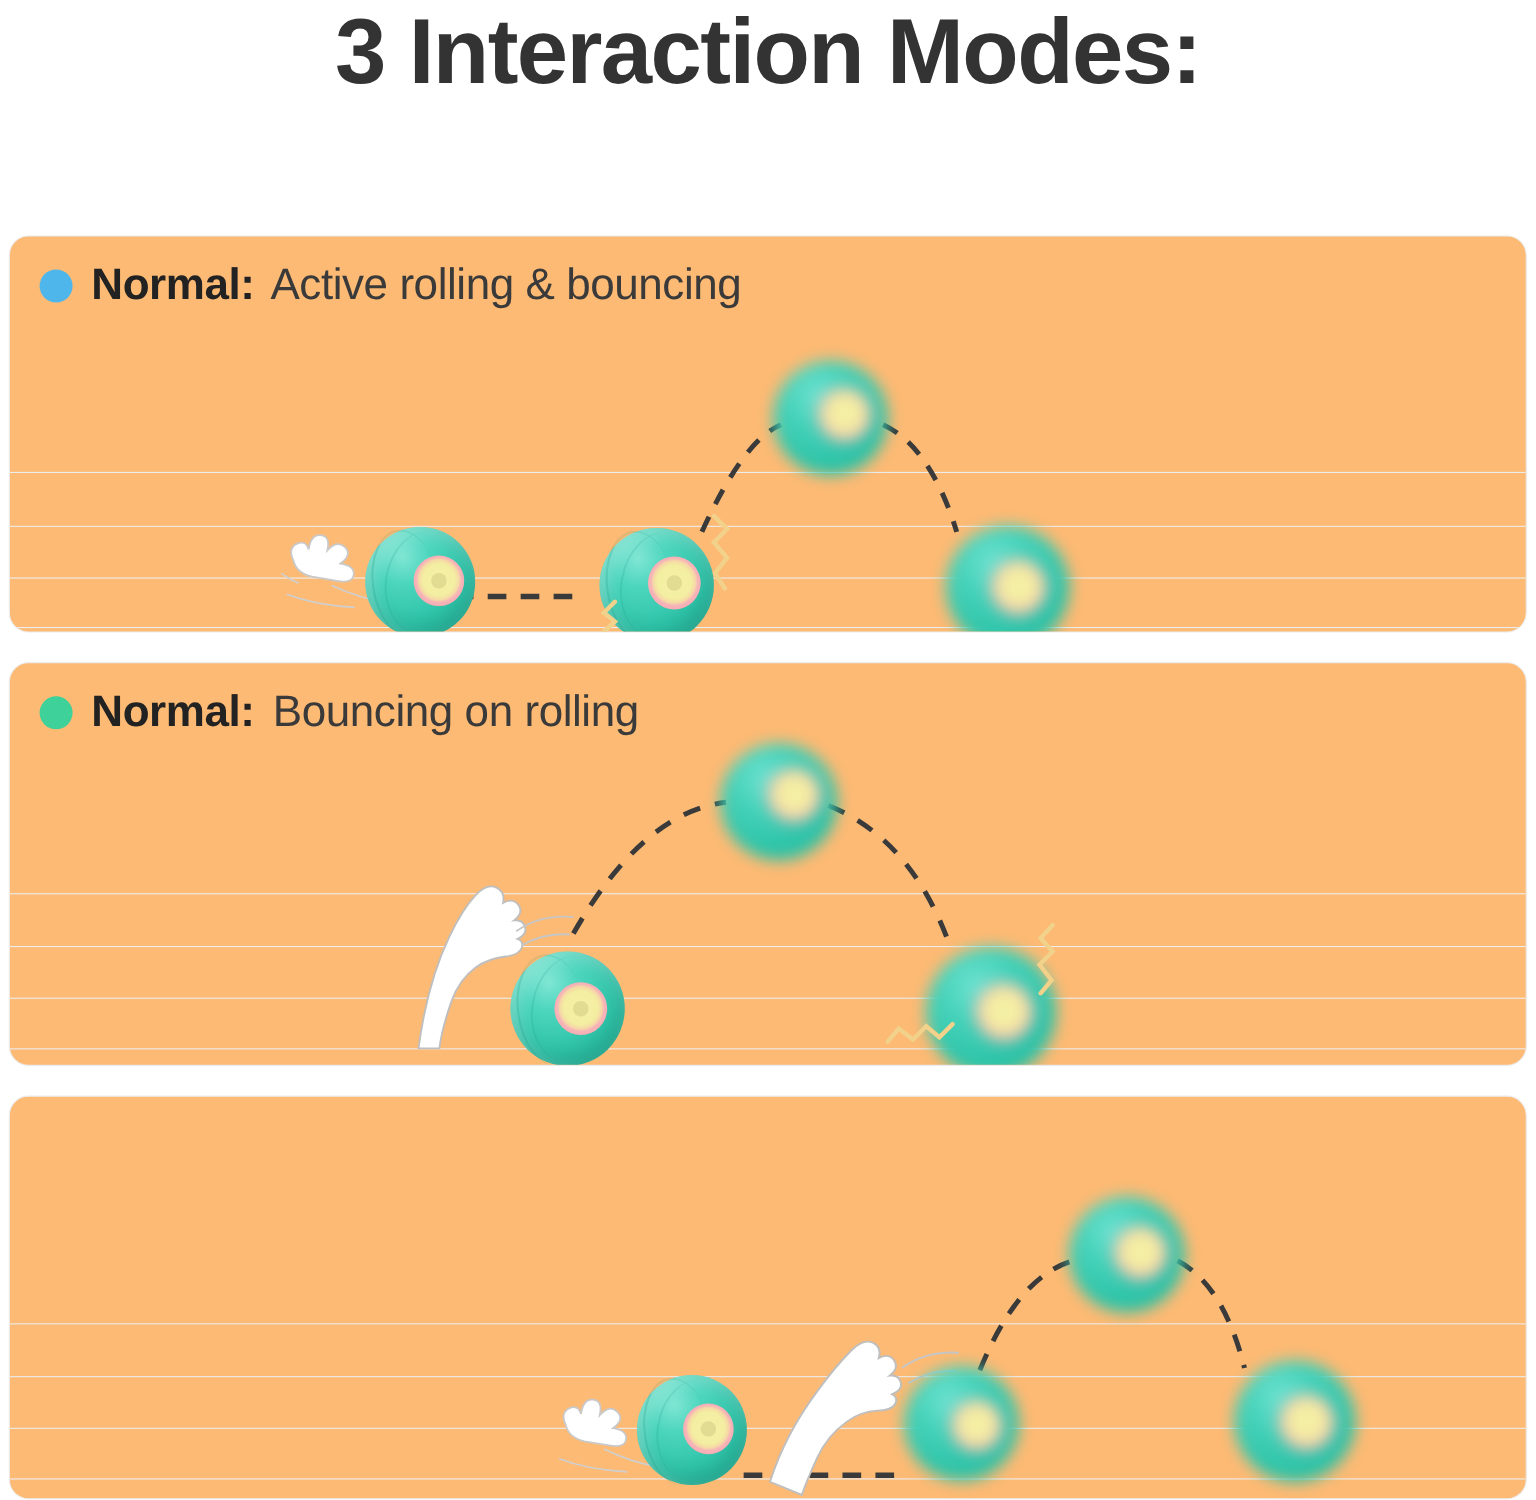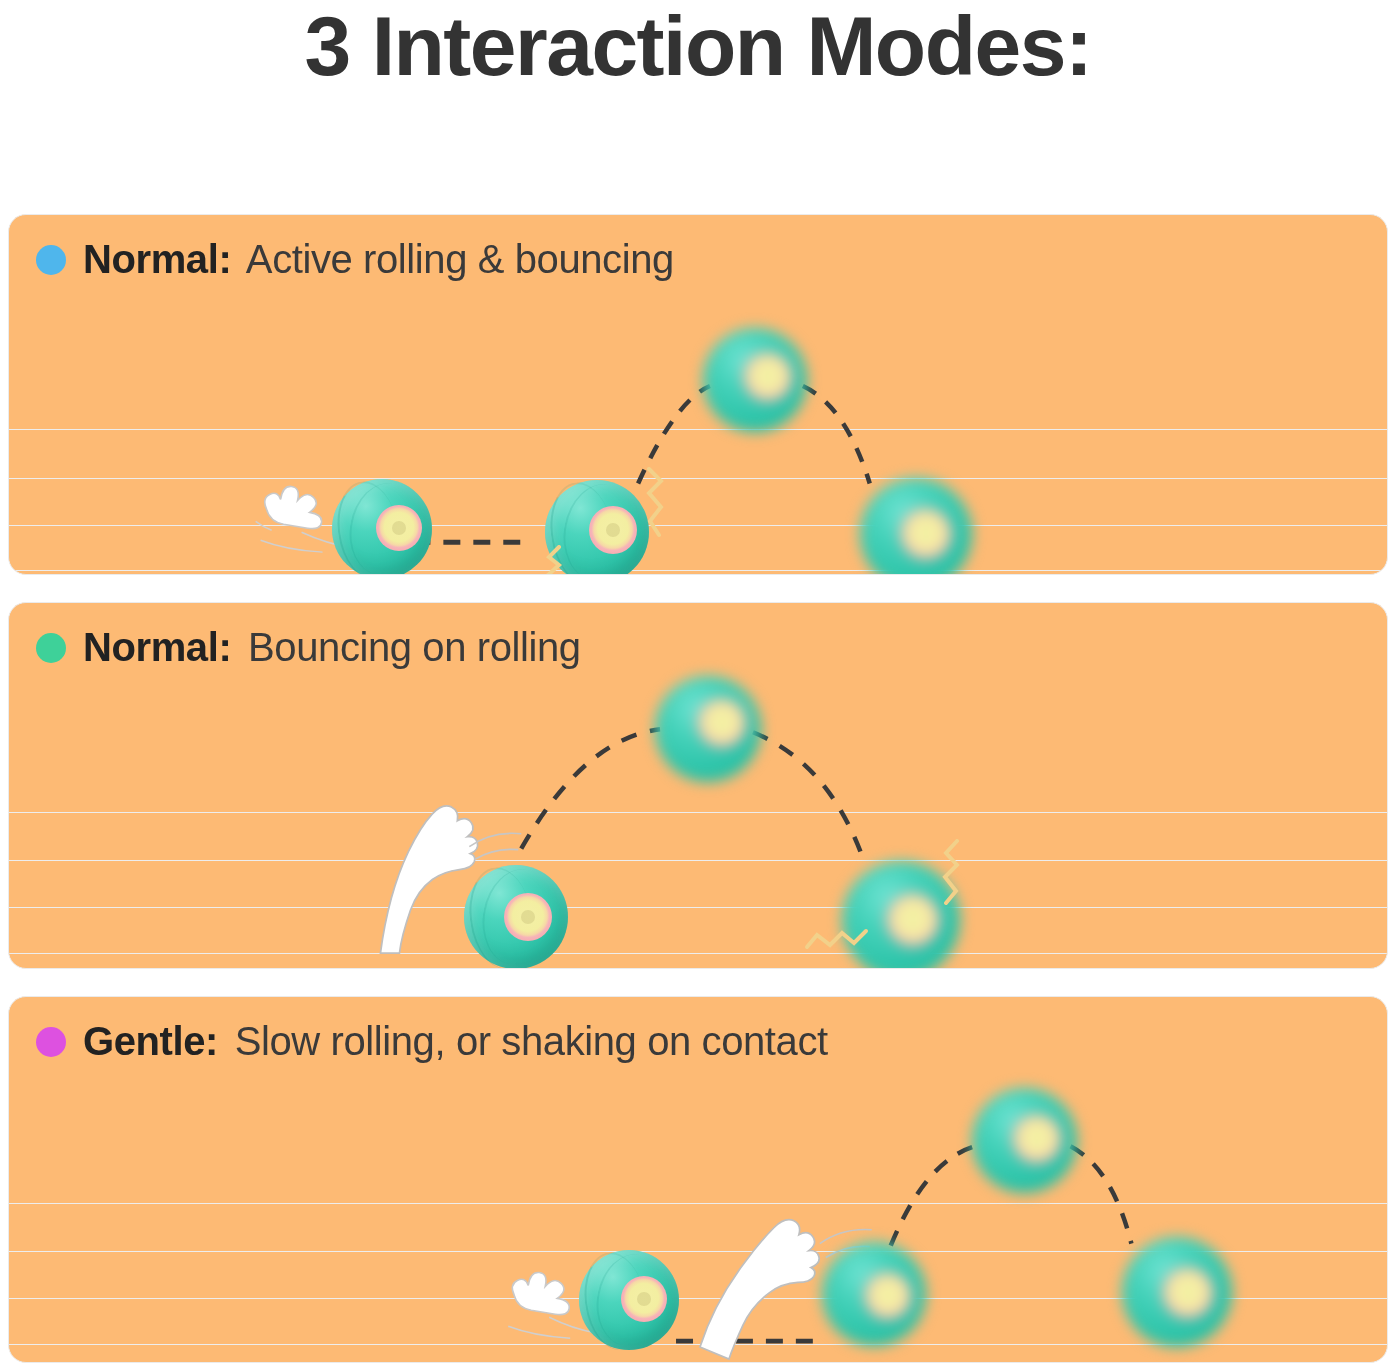--- a/index.html
+++ b/index.html
@@ -295,27 +295,20 @@
 
   <section class="mode-card gentle">
 
     <div class="guides">
       <i style="top:206px"></i>
         <i style="top:254px"></i>
         <i style="top:301px"></i>
         <i style="top:347px"></i>
     </div>
 
-    <div class="mode-head">
-      <span class="mode-dot" id="dot-gentle" style="background: rgb(221, 81, 224);"></span>
-      <span class="mode-text">
-        <span class="mode-name" style="margin-right: 6px;">Gentle:</span>
-        <span class="mode-desc">Slow rolling, or shaking on contact</span>
-      </span>
-    </div>
 
     <div class="scene">
       <svg viewBox="0 0 1380 367" preserveAspectRatio="none">
 
         <g stroke="#c9c9c9" stroke-width="1.6" fill="#ffffff">
           <path d="M506 300 q-5 -11 3 -15 q8 -4 11 5 q2 -14 11 -13 q9 1 6 14 q9 -10 16 -3
                    q7 7 -4 15 q13 2 12 10 q-1 8 -14 6 q-12 -2 -24 -4 q-14 -3 -17 -15z"></path>
         </g>
         <g stroke="#cfcfcf" stroke-width="1.5" fill="none">
           <path d="M500 331 q26 10 62 12"></path>

